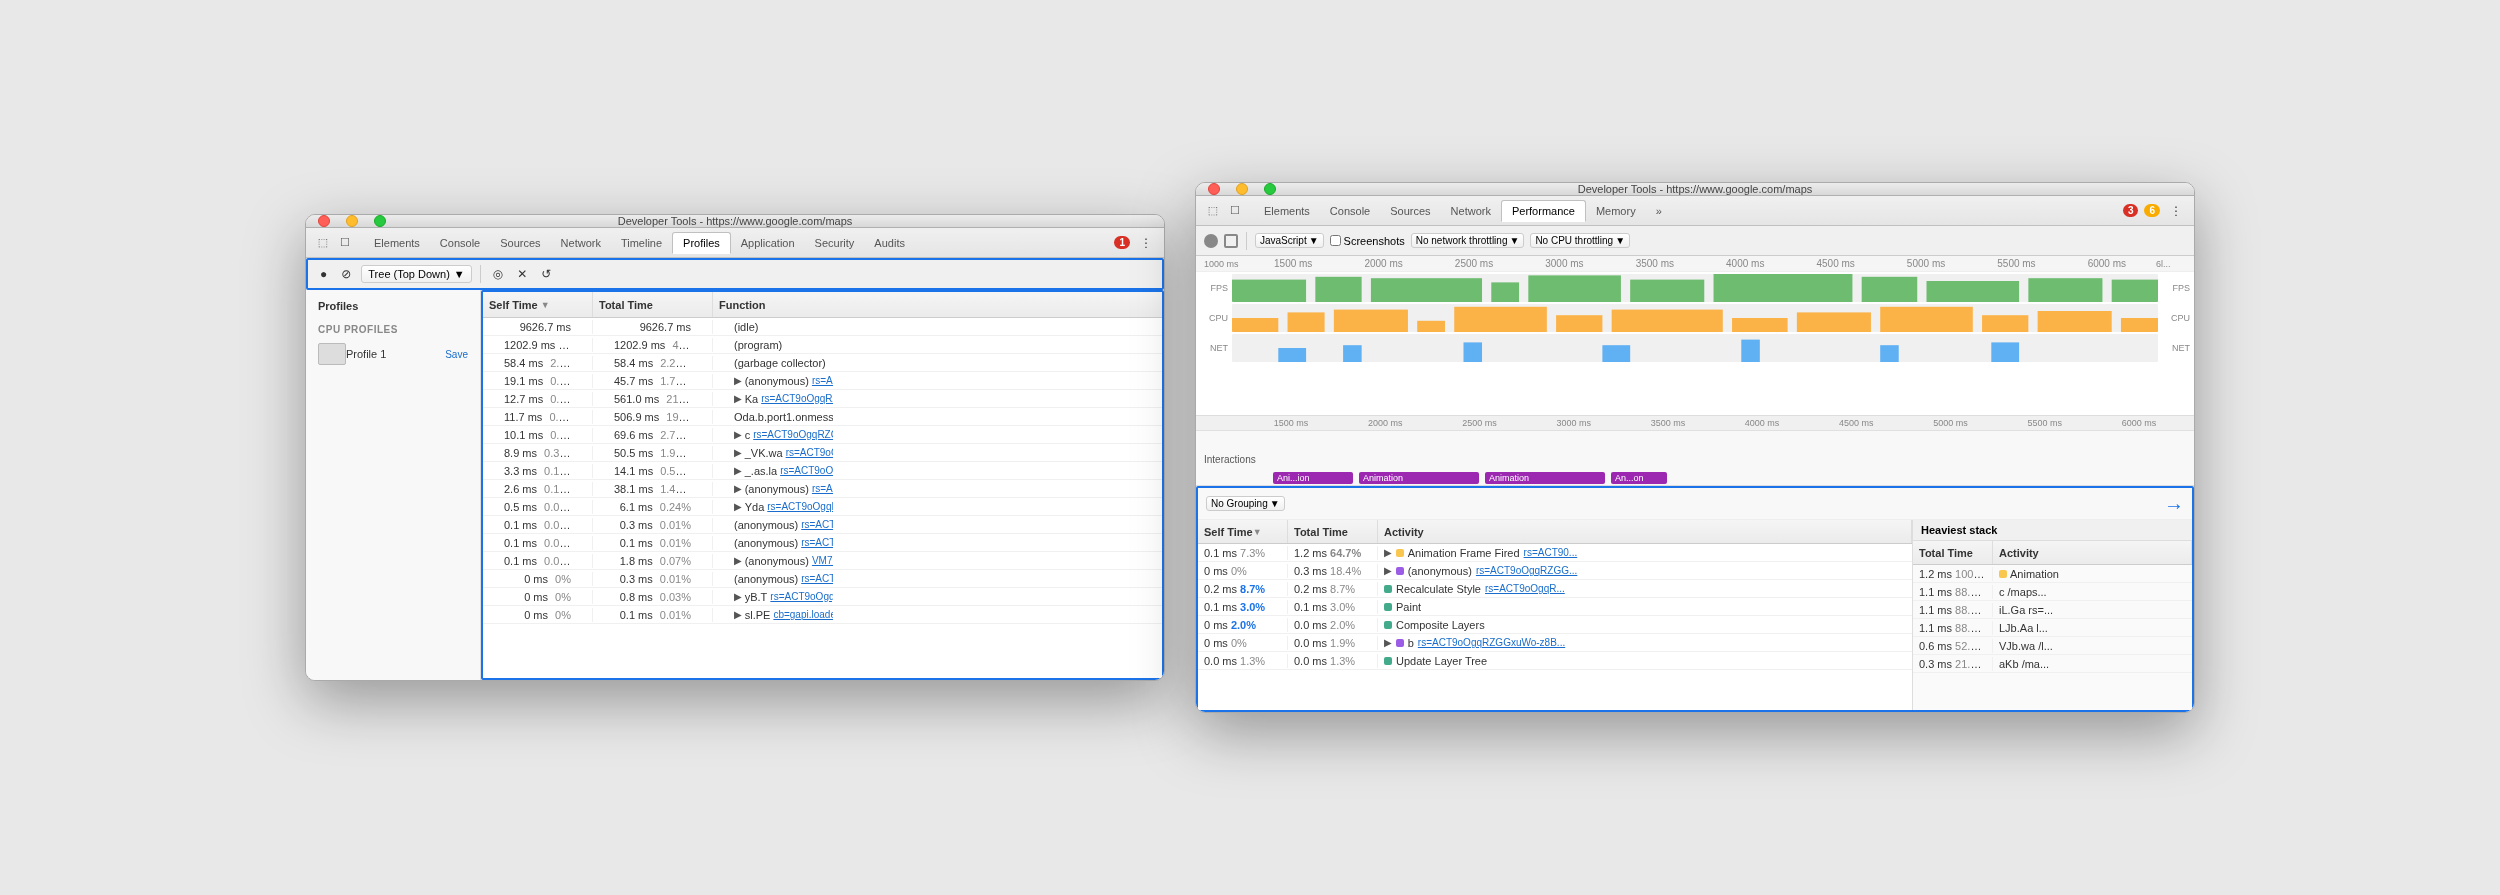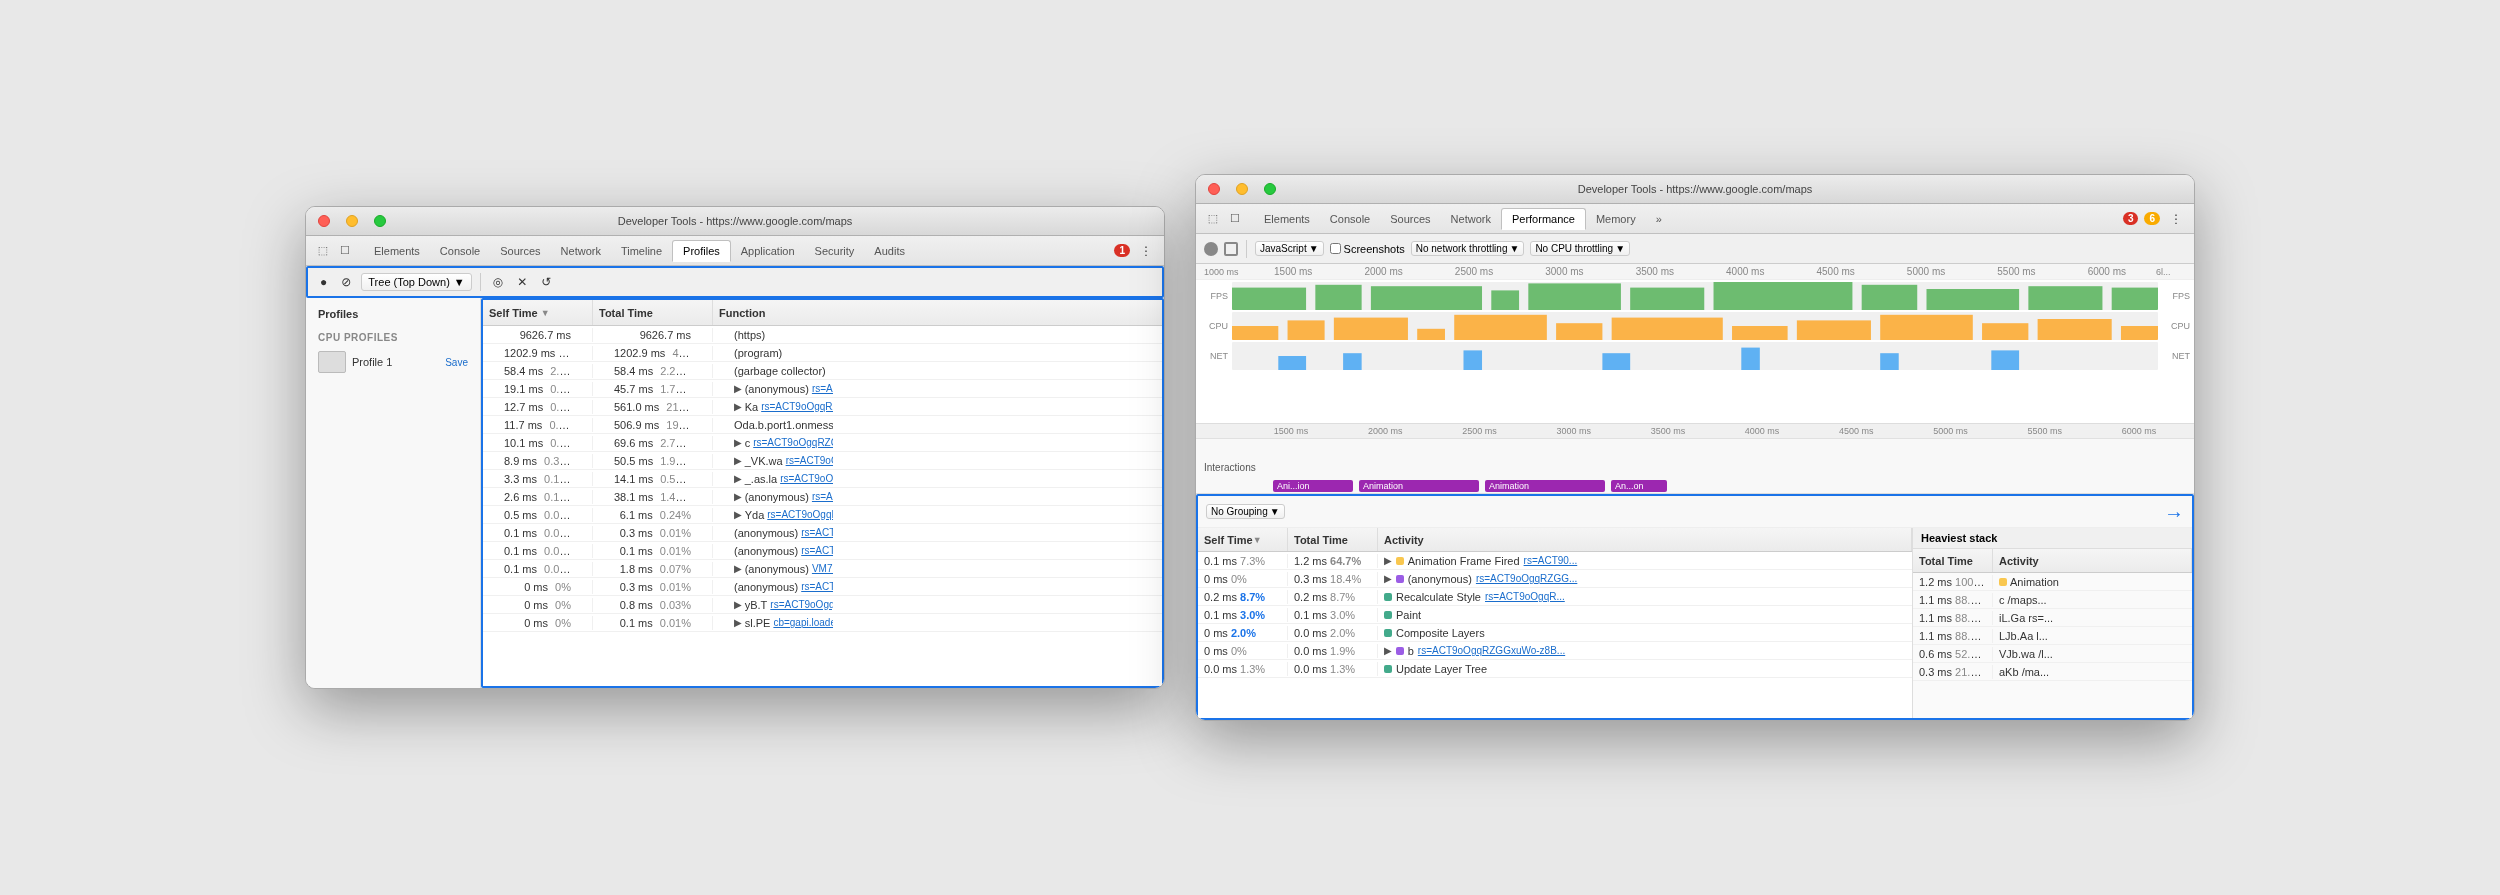--- a/index.html
+++ b/index.html
@@ -20,21 +20,21 @@
       background: #f5f5f5;
       border-radius: 10px;
       box-shadow: 0 20px 60px rgba(0,0,0,0.35);
       overflow: hidden;
       border: 1px solid #aaa;
     }
 
     .window-titlebar {
       background: linear-gradient(to bottom, #ececec, #d8d8d8);
       border-bottom: 1px solid #b0b0b0;
-      padding: 8px 12px;
+      padding: 0 12px;
       display: flex;
       align-items: center;
       gap: 16px;
       position: relative;
     }
     .window-title {
       position: absolute;
       left: 50%;
       transform: translateX(-50%);
       font-size: 11px;
@@ -159,21 +159,20 @@
       font-size: 10px;
       color: #888;
       font-weight: 600;
       text-transform: uppercase;
       padding: 4px 4px;
       letter-spacing: 0.5px;
     }
     .profile-item {
       display: flex;
       align-items: center;
-      gap: 6px;
       padding: 4px 4px;
       border-radius: 3px;
       cursor: pointer;
     }
     .profile-thumb {
       width: 28px; height: 22px;
       background: #ddd;
       border: 1px solid #bbb;
       border-radius: 2px;
       flex-shrink: 0;
@@ -527,21 +526,21 @@
         <div class="th">
           <span>Function</span>
         </div>
       </div>
       <div class="table-body">
 
         <div class="table-row">
           <div class="td td-num">9626.7 ms</div>
           <div class="td td-num">9626.7 ms</div>
           <div class="td td-func">
-              <span>(https)</span>
+              <span>(idle)</span>
             </div>
         </div>
 
         <div class="table-row">
           <div class="td td-num">1202.9 ms <span class="td-pct">47.04%</span></div>
           <div class="td td-num">1202.9 ms <span class="td-pct">47.04%</span></div>
           <div class="td td-func">
               <span>(program)</span>
             </div>
         </div>

